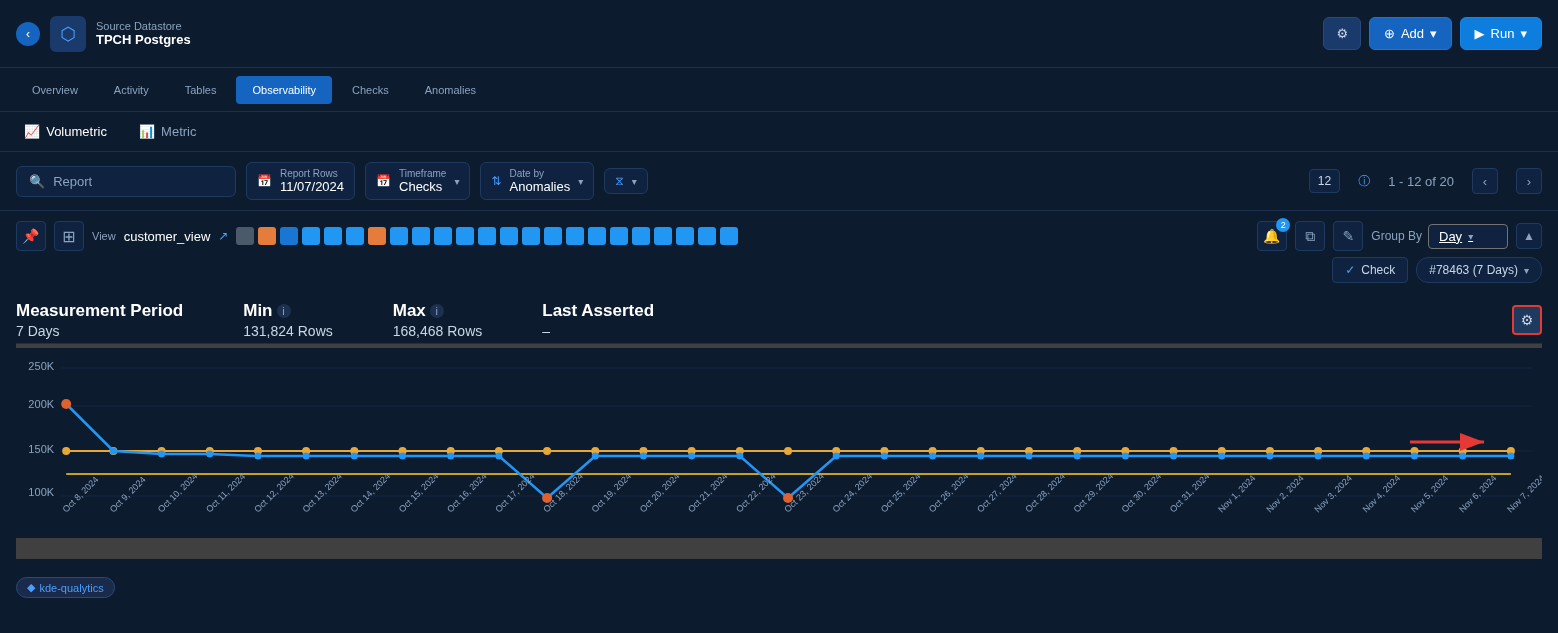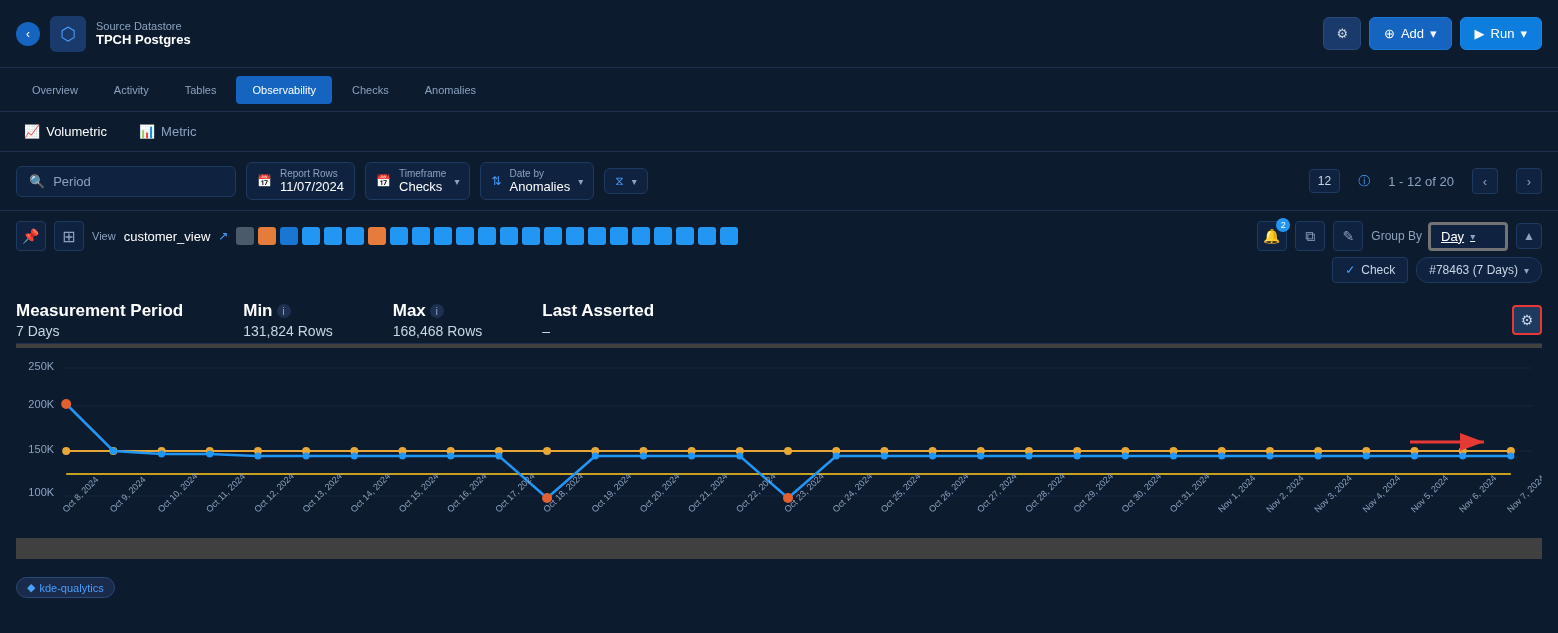--- a/index.html
+++ b/index.html
@@ -310,21 +310,21 @@
     }
     .group-by-label {
       font-size: 12px;
       color: #8ba3bf;
     }
     .group-by-select {
       display: flex;
       align-items: center;
       gap: 6px;
       background: #0f2340;
-      border: 3px solid #737373;
+      border: 1px solid #737373;
       border-radius: 4px;
       padding: 4px 10px;
       color: white;
       font-size: 13px;
       cursor: pointer;
       min-width: 80px;
       text-decoration: underline;
     }
     .collapse-btn {
       background: #0f2340;
@@ -507,21 +507,21 @@
   </div>
   <div class="sub-tab">
     <span>📊</span>
     <span>Metric</span>
   </div>
 </div>
 
 <div class="filters-row">
   <div class="filter-input">
     <span>🔍</span>
-    <span style="color:#8ba3bf;">Period</span>
+    <span style="color:#8ba3bf;">Report</span>
   </div>
 
   <div class="filter-select">
     <span style="color:#4a9eff;">📅</span>
     <div style="display:flex;flex-direction:column;">
       <span class="filter-select-label">Report Rows</span>
       <span class="filter-select-value">11/07/2024</span>
     </div>
   </div>
 

